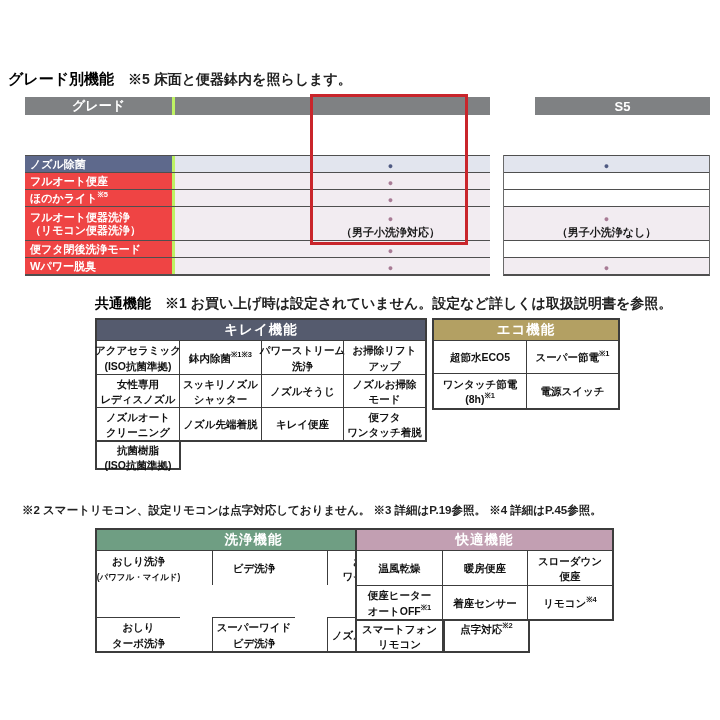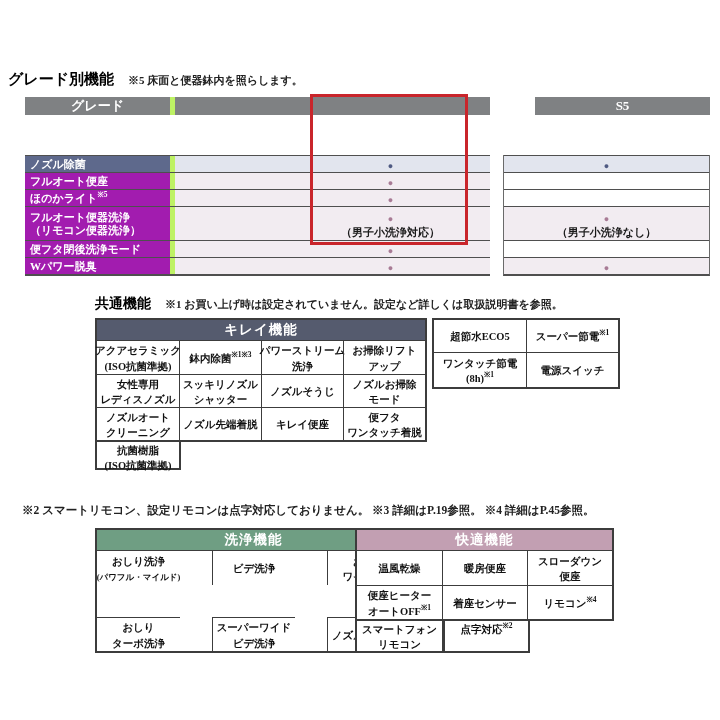--- a/index.html
+++ b/index.html
@@ -1,38 +1,38 @@
 <!DOCTYPE html>
 <html><head>
 <meta charset="utf-8">
 <style>
   html,body{margin:0;padding:0;background:#fff;}
   .page{position:relative;width:720px;height:720px;background:#ffffff;overflow:hidden;
-        font-family:Liberation Serif, serif;color:#111;}
+        font-family:Liberation Sans, sans-serif;color:#111;}
 
   
   .sec-head{position:absolute;display:flex;align-items:baseline;gap:14px;white-space:nowrap;}
   .sec-title{font-size:15px;font-weight:bold;color:#000;}
-  .sec-note{font-size:11px;font-weight:bold;color:#222;}
+  .sec-note{font-size:14px;font-weight:bold;color:#222;}
   .foot-line{position:absolute;font-size:11.5px;font-weight:bold;color:#222;white-space:nowrap;}
 
   
   .gtable{position:absolute;left:25px;top:97px;width:465px;border-bottom:2.5px solid #4f4f4f;}
   .ghead{display:flex;height:18px;background:#7f8183;}
   .gr{display:flex;border-top:1px solid #4f4f4f;}
   .h16{height:16px;} .h33{height:33px;}
-  .gl{width:150px;box-sizing:border-box;border-right:5px solid #bef264;display:flex;
+  .gl{width:150px;box-sizing:border-box;border-right:3px solid #bef264;display:flex;
       flex-direction:column;justify-content:center;padding-left:5px;color:#fff;
       font-size:11px;font-weight:bold;line-height:1.25;}
   .gm{width:138px;} .gs{width:155px;display:flex;flex-direction:column;justify-content:center;align-items:center;}
   .gt{width:22px;}
   .ghead .gl{background:transparent;justify-content:center;align-items:center;padding-left:0;font-size:13px;}
   .ghead .gs{color:#fff;font-size:13px;font-weight:bold;}
   .tintA{background:#e2e5ee;margin-top:40px;} .tintB{background:#f2ecf1;}
-  .lblA{background:#5e698c;} .lblB{background:#a21caf;}
+  .lblA{background:#5e698c;} .lblB{background:#ef4444;}
   .dot{font-size:9px;line-height:1;}
   .dotA{color:#4f5a82;} .dotB{color:#a87b95;}
   .dl{line-height:1.1;}
   .note{font-size:11px;font-weight:bold;color:#1a1a1a;line-height:1.3;white-space:nowrap;}
   .lsup,.fsup{font-size:7.5px;vertical-align:super;}
   .lline{white-space:nowrap;}
 
   
   .redbox{position:absolute;left:310px;top:94px;width:158px;height:151px;
           border:3px solid #c9252b;box-sizing:border-box;pointer-events:none;}
@@ -257,20 +257,23 @@
   </div>
 
   <div class="fhang" style="left:95px;top:442px;">
     <div class="hcell" style="width:86px;height:28px;">
       <div class="fl"><span>抗菌樹脂</span><sup class="fsup"></sup></div>
       <div class="fl hv"><span>(ISO抗菌準拠)</span><sup class="fsup"></sup></div>
     </div>
   </div>
 
   <div class="ftable" style="left:432px;top:318px;">
+    <div class="fhead eco-h">
+        <span>エコ機能</span>
+      </div>
     <div class="fgrid eco-g">
       <div class="fcell er0">
           <div class="fl"><span>超節水ECO5</span><sup class="fsup"></sup></div>
         </div>
       <div class="fcell er0 bl">
           <div class="fl"><span>スーパー節電</span><sup class="fsup">※1</sup></div>
         </div>
       <div class="fcell er1 bt">
           <div class="fl"><span>ワンタッチ節電</span><sup class="fsup"></sup></div>
           <div class="fl hv"><span>(8h)</span><sup class="fsup">※1</sup></div>

